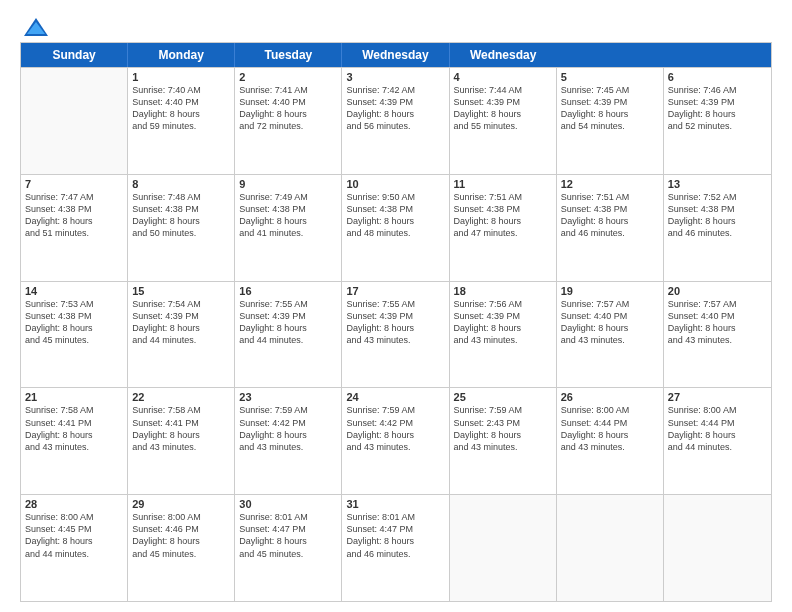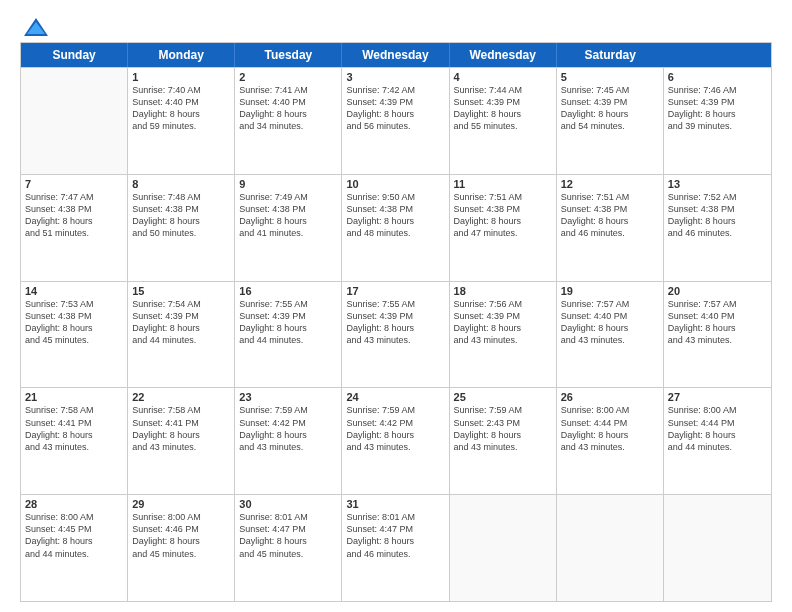--- a/index.html
+++ b/index.html
@@ -121,38 +121,37 @@
     </div>
   </div>
 
   <div class="calendar">
     <div class="cal-header">
     <div class="cal-header-cell">Sunday</div>
         <div class="cal-header-cell">Monday</div>
         <div class="cal-header-cell">Tuesday</div>
         <div class="cal-header-cell">Wednesday</div>
         <div class="cal-header-cell">Wednesday</div>
-        <div class="cal-header-cell">Saturday</div>
       </div>
     <div class="cal-body">
     <div class="cal-row">
           <div class="cal-cell empty"></div>
           <div class="cal-cell">
             <div class="day-num">1</div>
             <div class="cell-line">Sunrise: 7:40 AM</div>
             <div class="cell-line">Sunset: 4:40 PM</div>
             <div class="cell-line">Daylight: 8 hours</div>
             <div class="cell-line">and 59 minutes.</div>
           </div>
           <div class="cal-cell">
             <div class="day-num">2</div>
             <div class="cell-line">Sunrise: 7:41 AM</div>
             <div class="cell-line">Sunset: 4:40 PM</div>
             <div class="cell-line">Daylight: 8 hours</div>
-            <div class="cell-line">and 34 minutes.</div>
+            <div class="cell-line">and 72 minutes.</div>
           </div>
           <div class="cal-cell">
             <div class="day-num">3</div>
             <div class="cell-line">Sunrise: 7:42 AM</div>
             <div class="cell-line">Sunset: 4:39 PM</div>
             <div class="cell-line">Daylight: 8 hours</div>
             <div class="cell-line">and 56 minutes.</div>
           </div>
           <div class="cal-cell">
             <div class="day-num">4</div>
@@ -166,21 +165,21 @@
             <div class="cell-line">Sunrise: 7:45 AM</div>
             <div class="cell-line">Sunset: 4:39 PM</div>
             <div class="cell-line">Daylight: 8 hours</div>
             <div class="cell-line">and 54 minutes.</div>
           </div>
           <div class="cal-cell">
             <div class="day-num">6</div>
             <div class="cell-line">Sunrise: 7:46 AM</div>
             <div class="cell-line">Sunset: 4:39 PM</div>
             <div class="cell-line">Daylight: 8 hours</div>
-            <div class="cell-line">and 39 minutes.</div>
+            <div class="cell-line">and 52 minutes.</div>
           </div>
         </div>
         <div class="cal-row">
           <div class="cal-cell">
             <div class="day-num">7</div>
             <div class="cell-line">Sunrise: 7:47 AM</div>
             <div class="cell-line">Sunset: 4:38 PM</div>
             <div class="cell-line">Daylight: 8 hours</div>
             <div class="cell-line">and 51 minutes.</div>
           </div>

